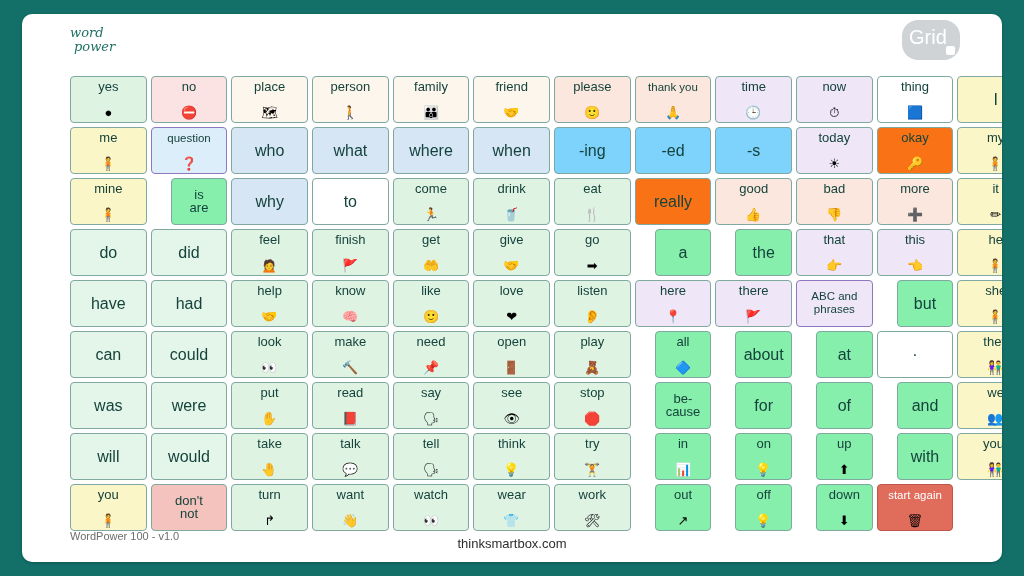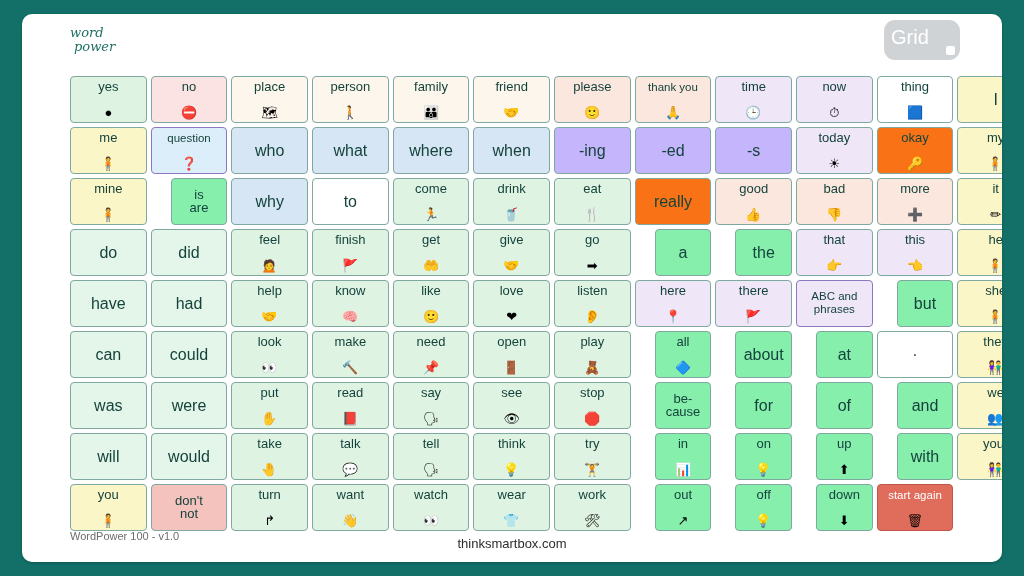--- a/index.html
+++ b/index.html
@@ -19,21 +19,21 @@
   .header{position:relative;height:50px;}
   .logo{
     position:absolute;left:48px;top:12px;
     font-family:"DejaVu Serif", serif;
     font-style:italic;color:#1f6f63;line-height:1.05;
   }
   .logo .l1{font-size:13px;display:block;}
   .logo .l2{font-size:13px;display:block;padding-left:4px;}
   .gridlogo{
     position:absolute;right:42px;top:6px;
-    width:76px;height:40px;background:#cfd3d6;border-radius:11px;margin-left:8px;
+    width:58px;height:40px;background:#cfd3d6;border-radius:16px;margin-left:8px;
   }
   .gridlogo span{
     position:absolute;left:7px;top:6px;color:#ffffff;
     font-size:20px;font-family:"Liberation Sans",sans-serif;
   }
   .gridlogo .sq{position:absolute;right:5px;bottom:5px;width:9px;height:9px;background:#ffffff;border-radius:2px;}
   
   .grid{
     position:absolute;left:48px;top:62px;
     width:964px;
@@ -73,21 +73,21 @@
   .c-pink{background:#fbe3e3;}
   .c-pinkdark{background:#f5c3bd;}
   .c-cream{background:#fdf6ec;}
   .c-yellow{background:#fbf6c8;}
   .c-blue{background:#d6e6f5;}
   .c-bluelt{background:#ddeefb;}
   .c-bluepale{background:#86efac;margin-left:20px;}
   .c-white{background:#ffffff;}
   .c-red{background:#e06c5c;padding-left:44px;}
   .c-red .lbl{color:#ffffff;}
-  .c-mint{background:#c4b5fd;}
+  .c-mint{background:#7dd3fc;}
   .c-peach{background:#fbe7dd;}
   .c-lilac{background:#efe6f8;}
   .c-rose{background:#f97316;padding-left:40px;}
   .b-purple{border-color:#8e76c0;}
   .b-red{border-color:#c0564a;}
   
   .footer{
     position:absolute;left:0;right:0;bottom:10px;height:24px;
   }
   .ver{position:absolute;left:48px;top:2px;font-size:11px;color:#6d6d6d;}

